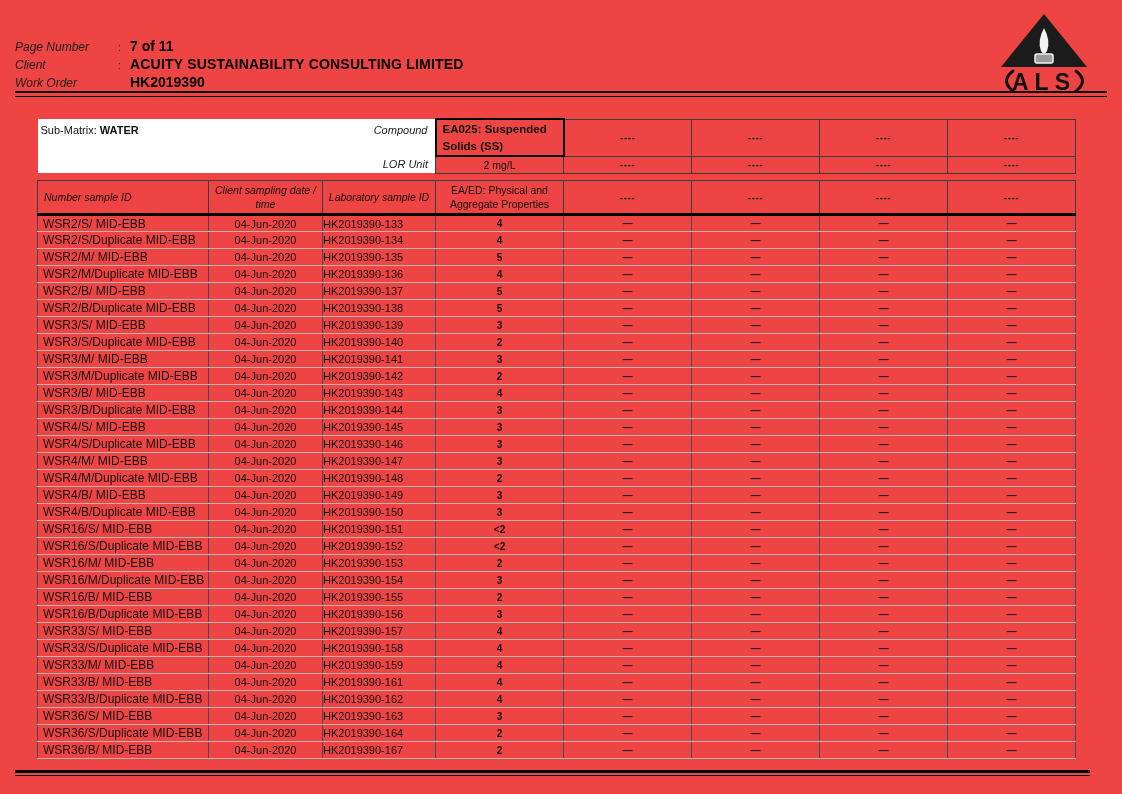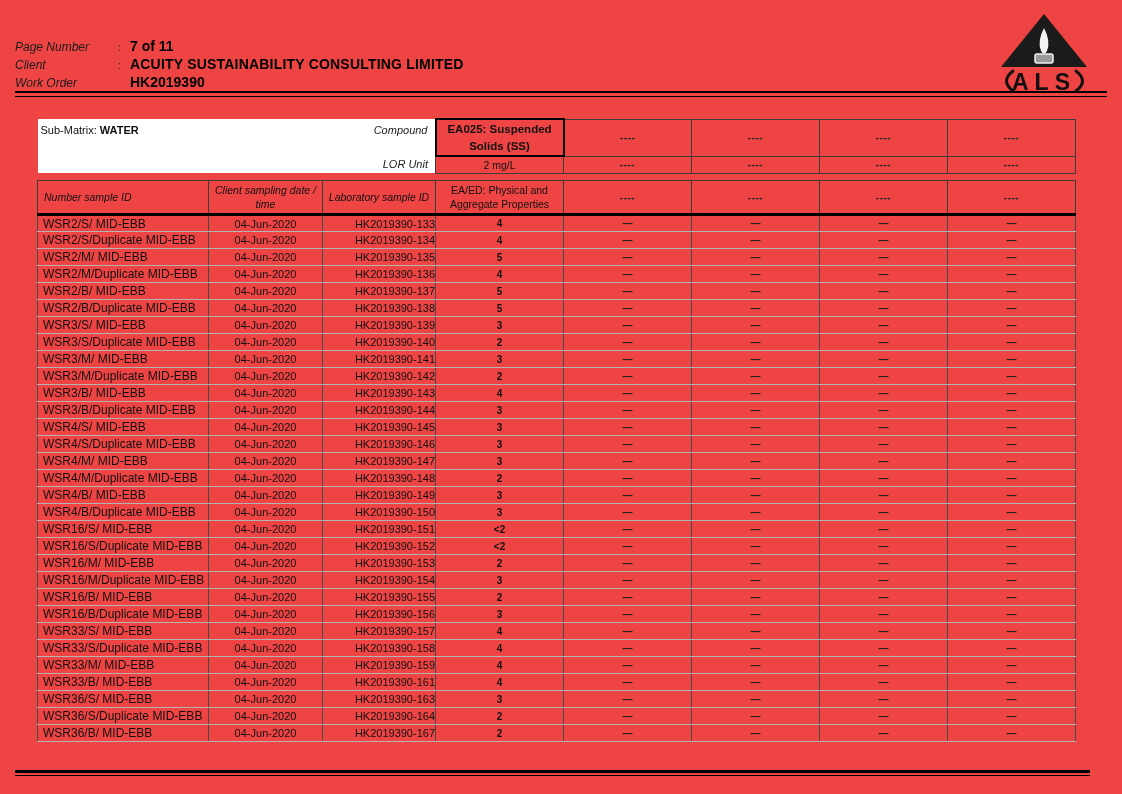--- a/index.html
+++ b/index.html
@@ -32,41 +32,41 @@
   tr.lor-row { height:17px; }
   tr.gap-row { height:7px; }
   tr.method-row { height:30px; }
 
   td.plain { border:none; background:#fff; vertical-align:top; }
   .submatrix { font-size:11px; padding:5px 0 0 3px;margin-top:30px; }
   .submatrix b { font-weight:bold; }
   .ital-right { font-style:italic; font-size:11px; text-align:right; padding:5px 7px 0 0; color:#1a1a1a;margin-top:18px; }
   tr.lor-row .ital-right { padding-top:2px; }
 
-  td.compound-cell { border:2px solid #000; text-align:center; vertical-align:middle;
+  td.compound-cell { border:2px solid #000; vertical-align:middle;
                      font-weight:bold; font-size:11.5px; line-height:1.45;
                      white-space:normal; padding:1px 6px; }
   td.unit-cell { border:1px solid #3c3c3c; border-top:none; text-align:center;
                  font-size:10.5px; vertical-align:middle; }
   td.hcell { border:1px solid #3c3c3c; vertical-align:middle; white-space:normal;
              font-size:10.5px; line-height:1.35; padding:2px 4px; }
   td.hcell.italic { font-style:italic; }
   td.hcell.left { text-align:left; padding-left:6px; }
   td.hcell.center { text-align:center; }
   td.dash-cell { border:1px solid #3c3c3c; text-align:center; vertical-align:middle;
                  font-size:10px; font-weight:bold; letter-spacing:0.5px; color:#222; }
   tr.method-row td { border-bottom:3px solid #000; }
   tr.gap-row td { border:none; }
 
   tbody tr { height:17px; }
   tbody td { border-left:1px solid #4a4a4a; border-right:1px solid #4a4a4a;
              border-bottom:1px solid #b4b4b4; vertical-align:middle; }
   td.c-id  { font-weight:normal; font-size:12px; padding-left:5px; }
   td.c-date { text-align:center; font-size:11px; }
-  td.c-lab { text-align:right; font-size:11px; }
+  td.c-lab { text-align:left; font-size:11px; }
   td.c-val { text-align:center; font-weight:bold; font-size:10px; }
   td.c-dash { text-align:center; font-weight:bold; font-size:10px; color:#1f1f1f; }
 </style>
 </head>
 <body>
 
 <div class="page">
 
   <div class="hdr">
     <div class="hdr-row">
@@ -422,20 +422,30 @@
           <td class="c-id">WSR33/B/ MID-EBB</td>
           <td class="c-date">04-Jun-2020</td>
           <td class="c-lab">HK2019390-161</td>
           <td class="c-val">4</td>
           <td class="c-dash">—</td>
           <td class="c-dash">—</td>
           <td class="c-dash">—</td>
           <td class="c-dash">—</td>
         </tr>
         <tr>
+          <td class="c-id">WSR33/B/Duplicate MID-EBB</td>
+          <td class="c-date">04-Jun-2020</td>
+          <td class="c-lab">HK2019390-162</td>
+          <td class="c-val">4</td>
+          <td class="c-dash">—</td>
+          <td class="c-dash">—</td>
+          <td class="c-dash">—</td>
+          <td class="c-dash">—</td>
+        </tr>
+        <tr>
           <td class="c-id">WSR36/S/ MID-EBB</td>
           <td class="c-date">04-Jun-2020</td>
           <td class="c-lab">HK2019390-163</td>
           <td class="c-val">3</td>
           <td class="c-dash">—</td>
           <td class="c-dash">—</td>
           <td class="c-dash">—</td>
           <td class="c-dash">—</td>
         </tr>
         <tr>

